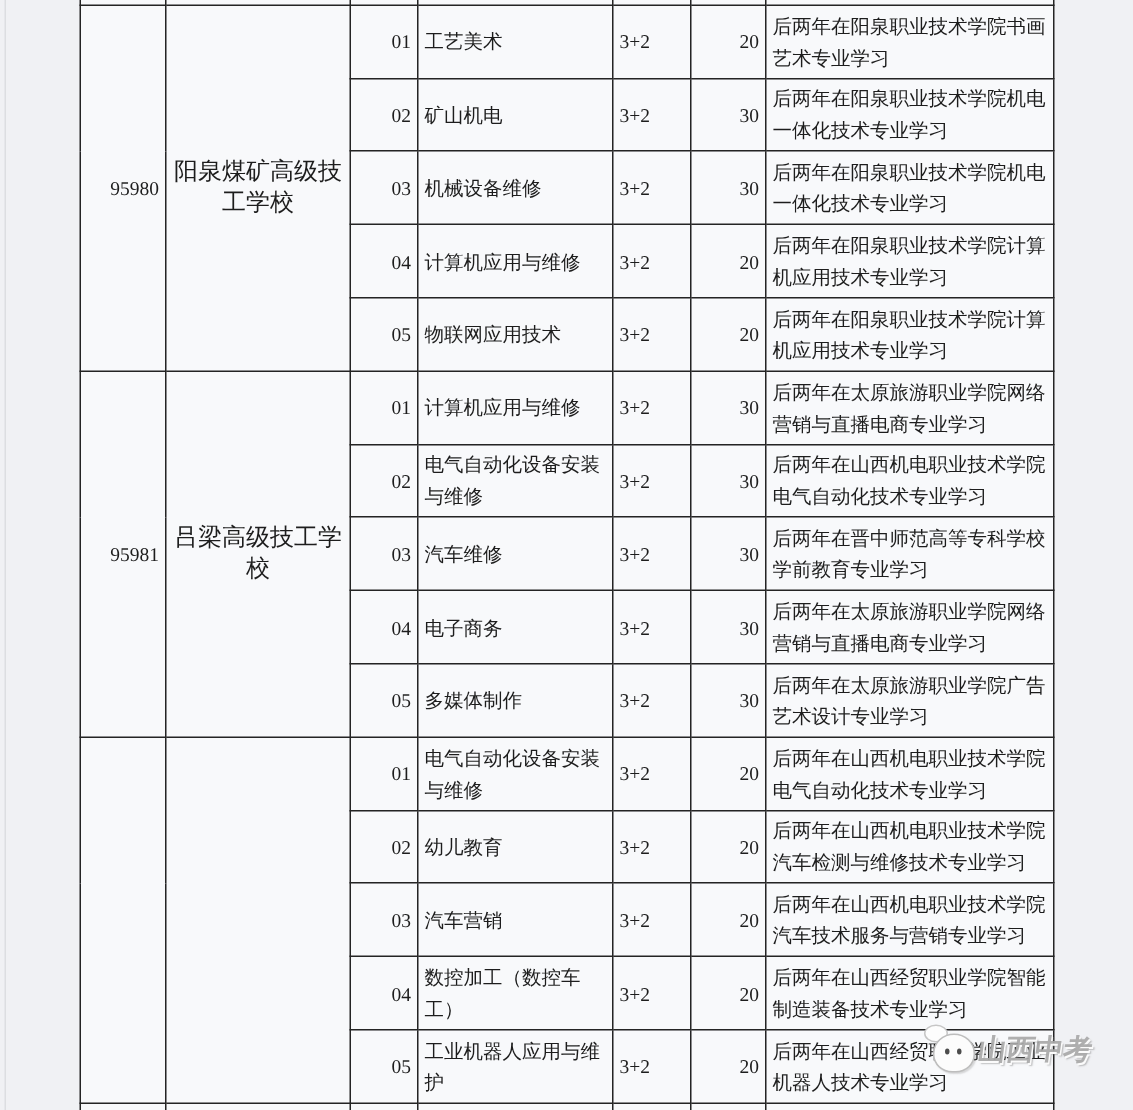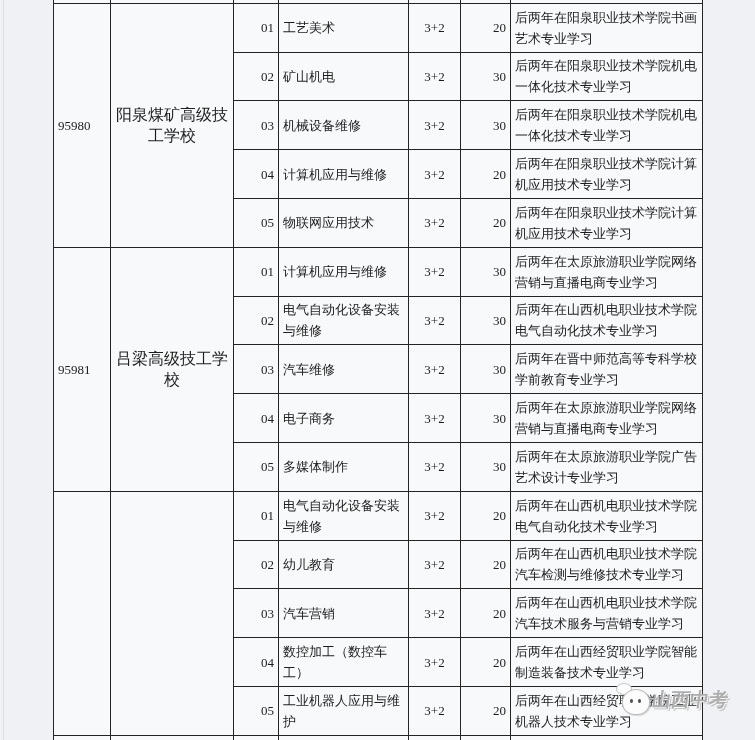--- a/index.html
+++ b/index.html
@@ -23,25 +23,25 @@
     vertical-align:middle;
     line-height:21px;
     padding:2px 4px;
     overflow:hidden;
     word-break:break-all;
   }
   tr.data-row { height:48.8px; }
   tr.cut-row  { height:48.8px; }
   tr.cut-row td { background:#f8f9fb; }
 
-  td.c-code  { text-align:left; padding:2px 1px; }
+  td.c-code  { text-align:right; padding:2px 1px; }
   td.c-name  { text-align:center; padding:2px 2px 2px 5px; font-size:16px; }
   td.c-mcode { text-align:right; padding:2px 1px; }
   td.c-major { text-align:left; padding:2px 2px 2px 8px; }
-  td.c-mode  { text-align:center; padding:2px 1px; }
+  td.c-mode  { text-align:left; padding:2px 1px; }
   td.c-count { text-align:right; padding:2px 6px 2px 1px; }
   td.c-note  { text-align:left; padding:2px 0 2px 7px; font-size:13px; }
 
   .watermark {
     position:absolute; left:615px; top:681px;
     display:flex; align-items:center;
     z-index:5; pointer-events:none;
   }
   .wm-icon { position:relative; width:36px; height:38px; }
   .wm-icon .puff {

